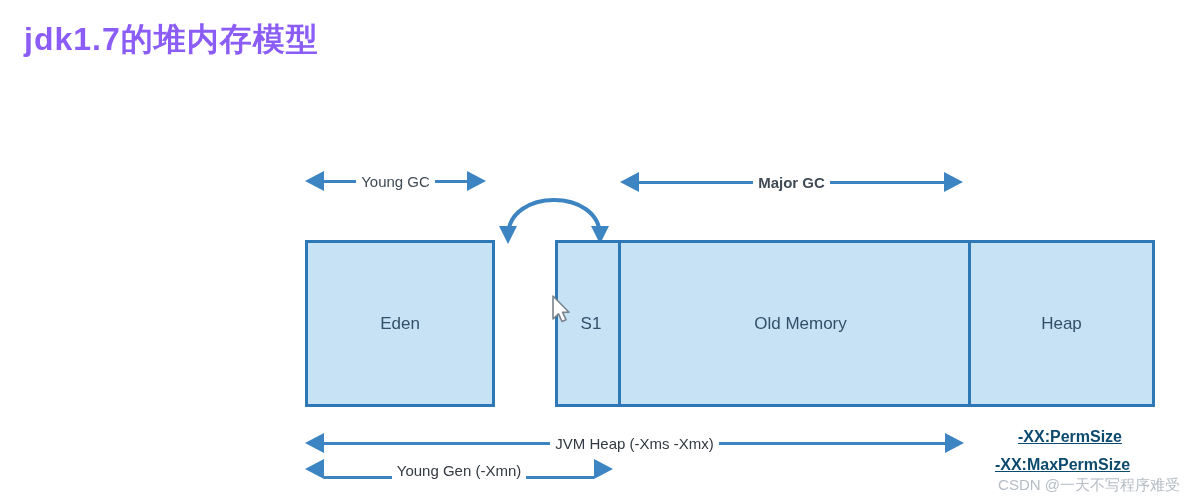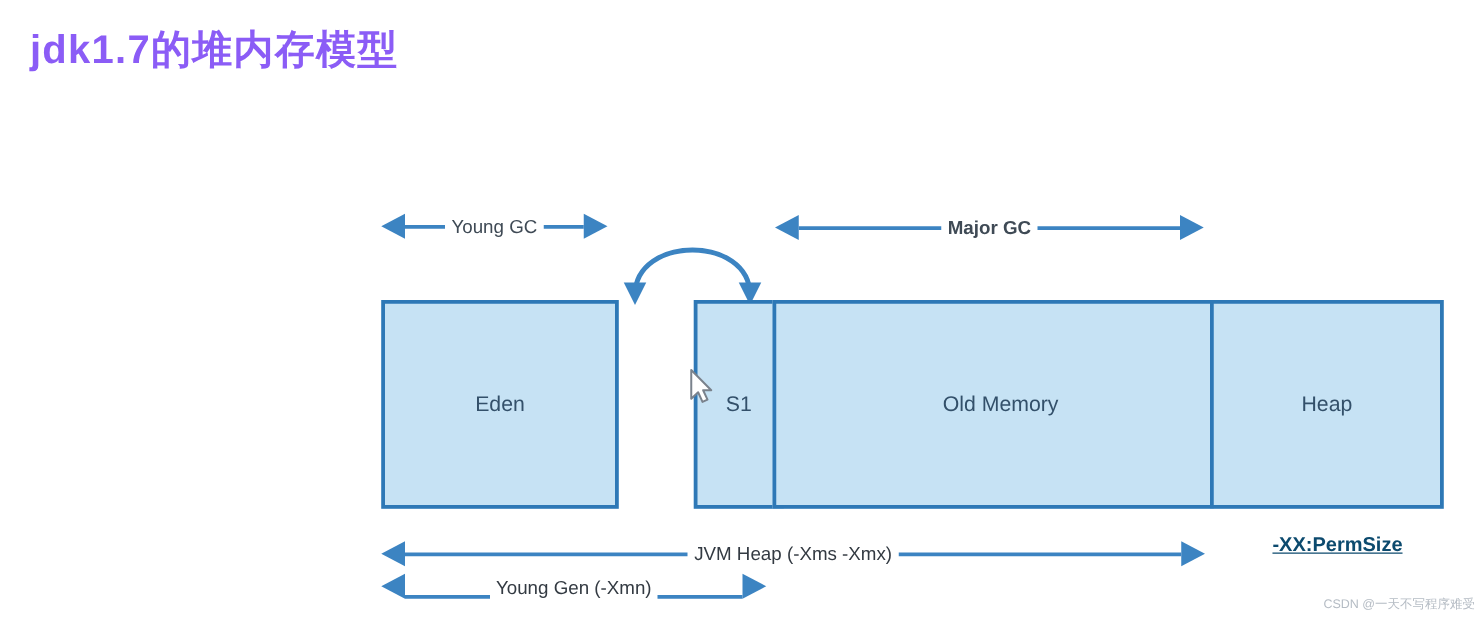--- a/index.html
+++ b/index.html
@@ -48,21 +48,21 @@
 
   .flag{
     position:absolute;text-align:center;
     font-size:16px;font-weight:bold;color:#0c4a6e;white-space:nowrap;text-decoration:underline;
   }
   #flag-permsize{left:985px;width:170px;top:428px;}
   #flag-maxpermsize{left:970px;width:185px;top:456px;}
 
   .watermark{
     position:absolute;left:968px;top:476px;width:212px;
-    font-size:10px;color:#b5bcc4;white-space:nowrap;text-align:right;
+    font-size:15px;color:#b5bcc4;white-space:nowrap;text-align:right;
   }
 
   .cursor-svg{position:absolute;left:549px;top:294px;}
 </style>
 </head>
 <body>
 
 <div class="stage">
 
   <h1 class="page-title">jdk1.7的堆内存模型</h1>
@@ -116,16 +116,17 @@
 
   <div class="darrow" id="arrow-young-gen">
     <span class="head l"></span>
     <span class="seg"></span>
     <span class="lbl big">Young Gen (-Xmn)</span>
     <span class="seg"></span>
     <span class="head r"></span>
   </div>
 
   <div class="flag" id="flag-permsize">-XX:PermSize</div>
+  <div class="flag" id="flag-maxpermsize">-XX:MaxPermSize</div>
 
   <div class="watermark">CSDN @一天不写程序难受</div>
 
 </div>
 
 </body></html>

